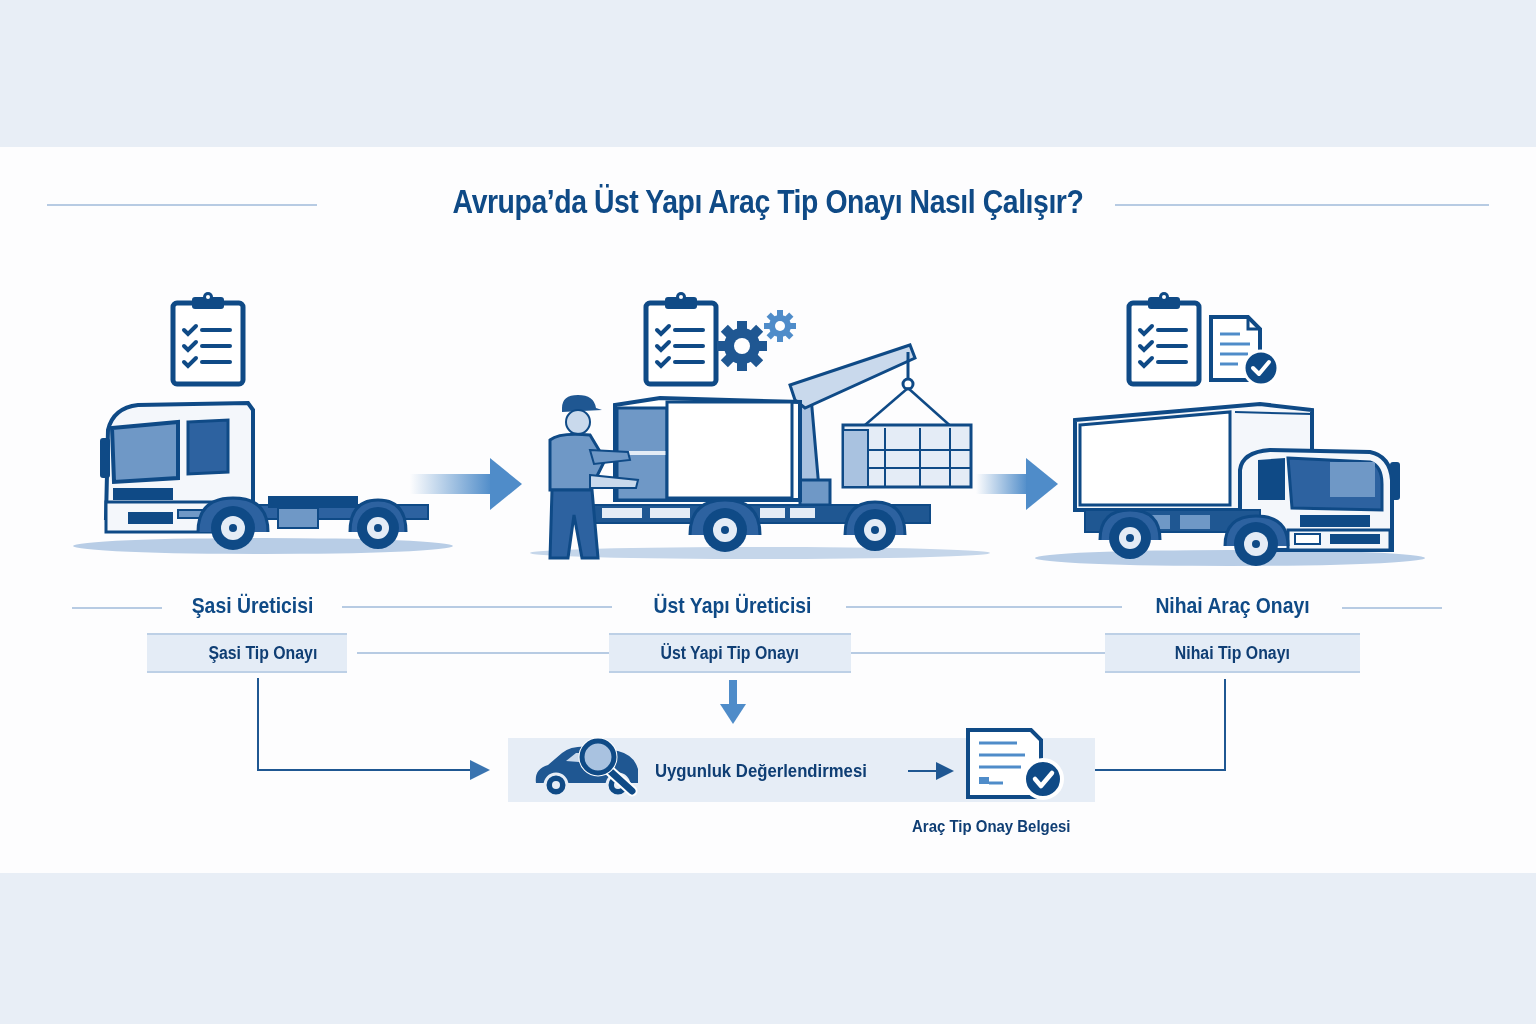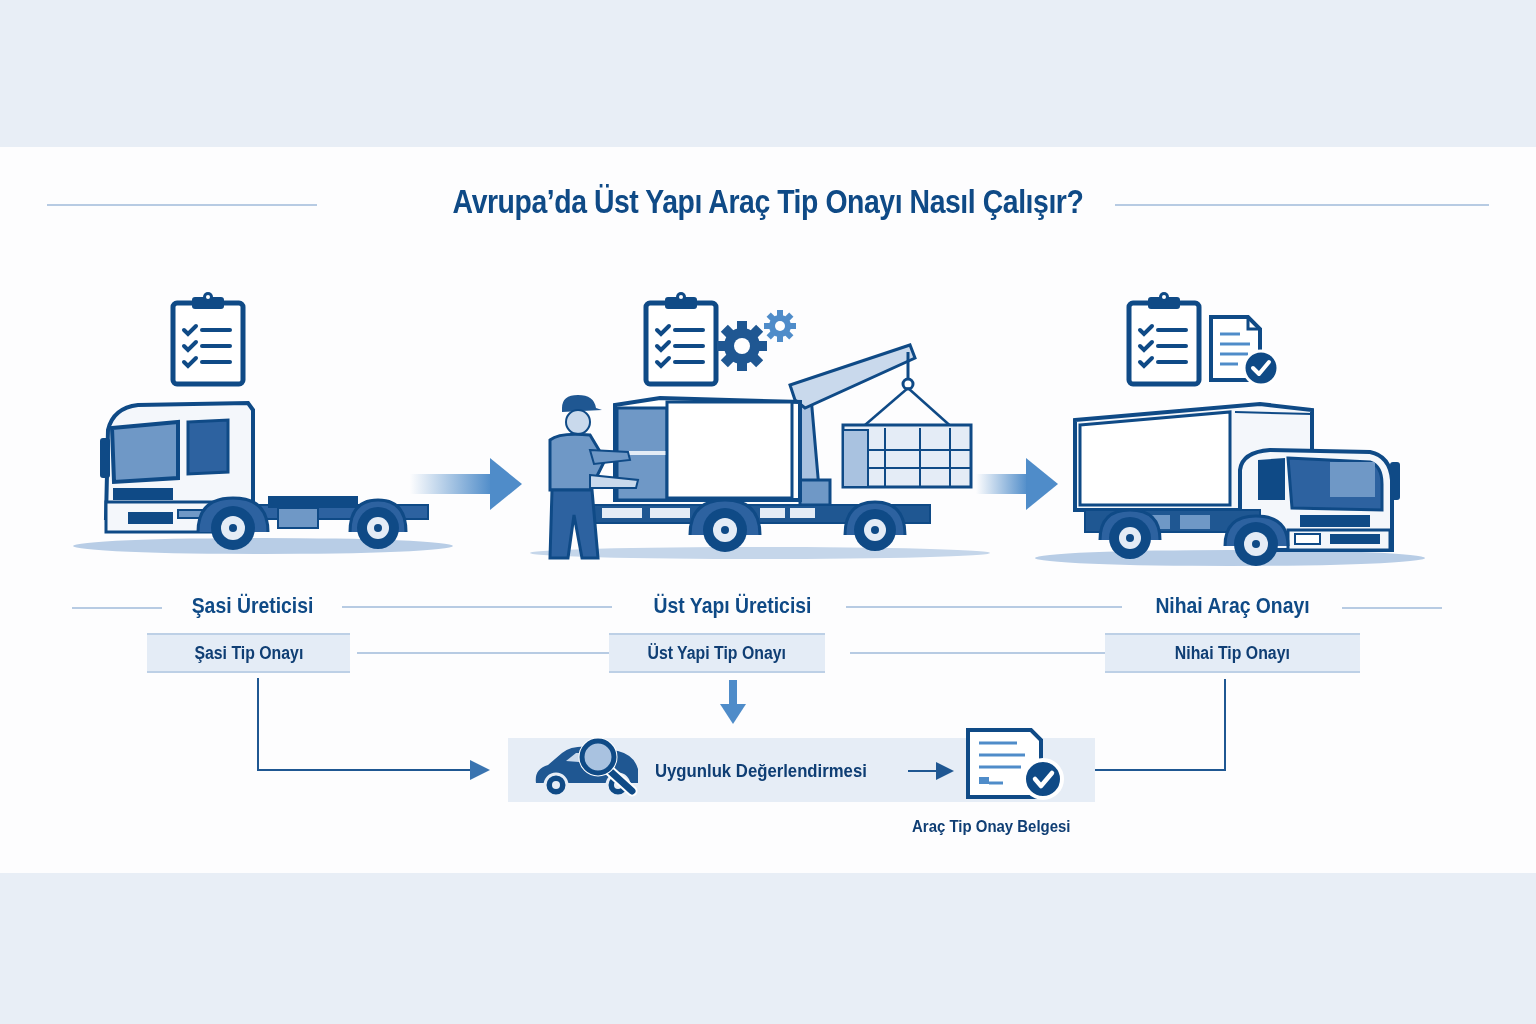--- a/index.html
+++ b/index.html
@@ -235,24 +235,24 @@
 <div class="hline" style="left:846px;top:606px;width:276px;"></div>
 <div class="hline" style="left:1342px;top:607px;width:100px;"></div>
 
 <div class="stage-title" style="left:145px;top:593px;width:215px;">Şasi Üreticisi</div>
 <div class="stage-title" style="left:610px;top:593px;width:245px;">Üst Yapı Üreticisi</div>
 <div class="stage-title" style="left:1120px;top:593px;width:225px;">Nihai Araç Onayı</div>
 
 <div class="hline" style="left:357px;top:652px;width:253px;"></div>
 <div class="hline" style="left:850px;top:652px;width:256px;"></div>
 
-<div class="approval-box" style="left:147px;top:633px;width:203px;">
+<div class="approval-box" style="left:147px;top:633px;width:168px;padding-left:32px;">
   <span>Şasi Tip Onayı</span>
 </div>
-<div class="approval-box" style="left:609px;top:633px;width:216px;">
+<div class="approval-box" style="left:609px;top:633px;width:242px;">
   <span>Üst Yapi Tip Onayı</span>
 </div>
 <div class="approval-box" style="left:1105px;top:633px;width:255px;text-align:center;">
   <span>Nihai Tip Onayı</span>
 </div>
 
 <div class="conn" style="left:257px;top:678px;width:2px;height:93px;"></div>
 <div class="conn" style="left:257px;top:769px;width:215px;height:2px;"></div>
 <svg class="abs" style="left:470px;top:760px;" width="20" height="20" viewBox="0 0 20 20">
     <polygon points="0,0 20,10 0,20" fill="#3a74b0"></polygon>

